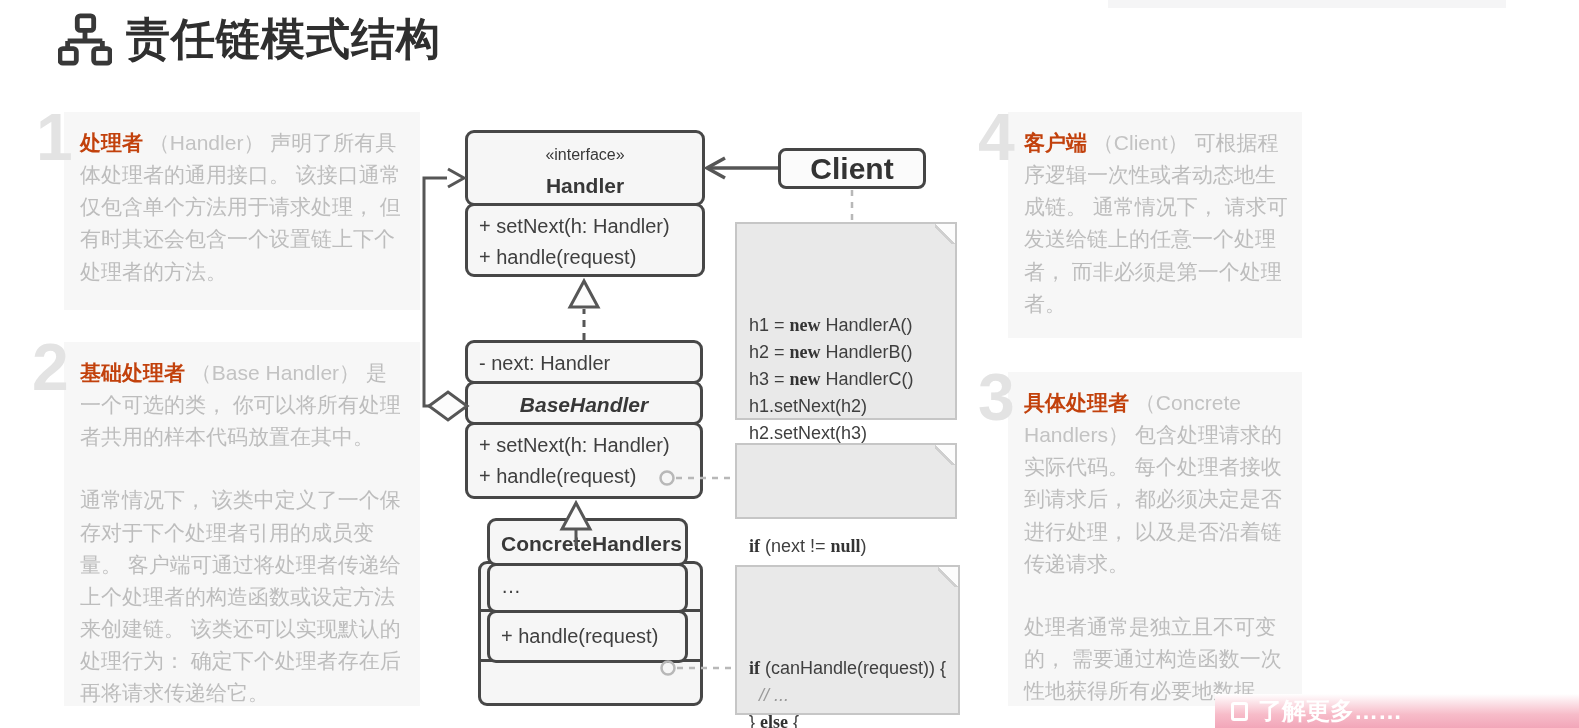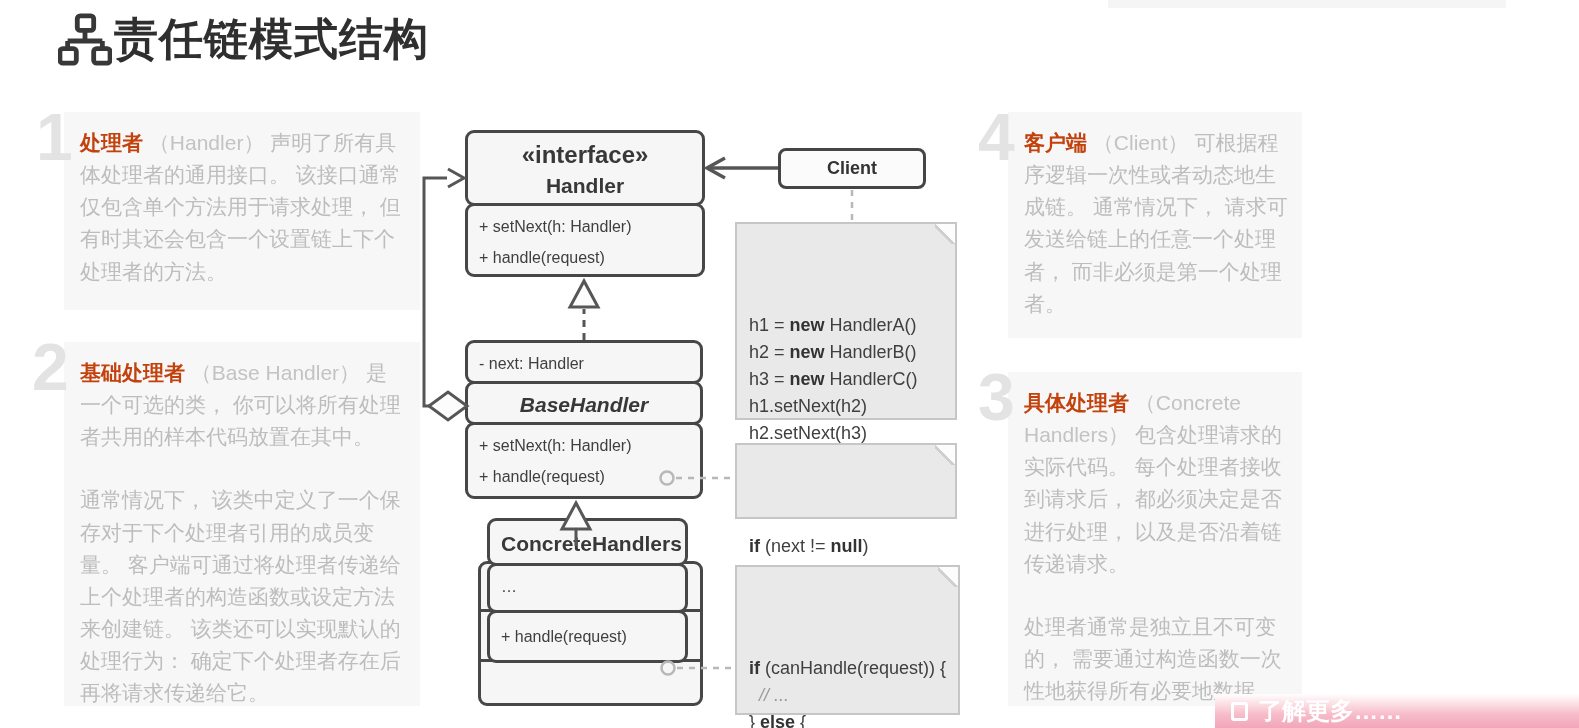--- a/index.html
+++ b/index.html
@@ -8,61 +8,61 @@
     font-family:"Liberation Sans","DejaVu Sans",sans-serif;
     background:#ffffff; overflow:hidden; position:relative;
   }
   .stage { position:absolute; inset:0; }
 
   
   .top-strip { position:absolute; left:1108px; top:0; width:398px; height:8px;
     background:#f5f5f6; }
 
   
-  .hdr { position:absolute; left:58px; top:10px; display:flex; align-items:center; gap:2px; }
+  .hdr { position:absolute; left:58px; top:10px; display:flex; align-items:center; gap:14px; }
   .hdr h1 { font-size:44px; font-weight:800; color:#2f2f2f; letter-spacing:1px; }
   .hdr svg { display:block; }
 
   
   .ann-num { position:absolute; font-size:66px; font-weight:700; color:#e3e3e3;
     line-height:1; z-index:1; }
   .ann-box { position:absolute; background:#f7f7f7; z-index:0;
     padding:15px 14px 14px 16px; font-size:21px; line-height:1.53; color:#bdbdbd; }
   .ann-box .term { font-weight:700; color:#c2410c; }
   .ann-box .paren { color:#c3c3c3; }
   .ann-box .p2 { margin-top:31px; }
   .ann-box .p2:empty { display:none; }
 
   
   .uml { position:absolute; z-index:2; }
   .sec { border:3px solid #474747; border-radius:9px; background:#f6f6f6;
-    margin-top:-3px; position:relative; color:#3f3f3f; font-size:16px;
+    margin-top:-3px; position:relative; color:#3f3f3f; font-size:20px;
     padding:5px 11px; }
   .sec:first-child { margin-top:0; }
   .sec.head { text-align:center; font-weight:700; font-size:21px; color:#383838; }
   .sec .line { line-height:31px; white-space:nowrap; }
-  .stereo { display:block; font-weight:700; font-size:24px; line-height:30px; }
+  .stereo { display:block; font-weight:400; font-size:16px; line-height:30px; }
   .cname  { display:block; line-height:31px; }
   .cname.it { font-style:italic; }
 
   .client-box { position:absolute; left:778px; top:148px; width:148px; height:41px;
     border:3.5px solid #454545; border-radius:8px; background:#fbfbfb;
-    font-weight:700; font-size:18px; color:#333; text-align:center;
+    font-weight:700; font-size:30px; color:#333; text-align:center;
     line-height:35px; z-index:2; }
 
   .back-box { position:absolute; left:478px; top:561px; width:225px; height:145px;
     border:3px solid #474747; border-radius:9px; background:#f6f6f6; z-index:1; }
   .back-box .bl { position:absolute; left:0; right:0; height:0;
     border-top:3px solid #474747; }
 
   
   .note { position:absolute; background:#e9e9e9; border:2px solid #c6c6c6;
     padding:7px 12px; font-size:18px; line-height:1.5; color:#3f3f3f;
     white-space:pre; z-index:2; }
-  .note .b { font-weight:700; color:#333; }
+  .note .b { font-weight:700; color:#333;font-family:Liberation Serif, serif; }
   .note .cmt { font-style:italic; color:#9a9a9a; }
   .note .fold { position:absolute; top:0; right:0; width:20px; height:20px;
     background:linear-gradient(225deg,#fcfcfc 0 49%,#cfcfcf 49% 58%,#e9e9e9 58%); }
 
   
   .overlay { position:absolute; inset:0; z-index:5; pointer-events:none; }
 
   
   .ribbon { position:absolute; left:1215px; right:0; top:694px; height:34px;
     background:linear-gradient(180deg,#ffffff 0%,#f7bcc9 60%,#f2a6b9 100%);

